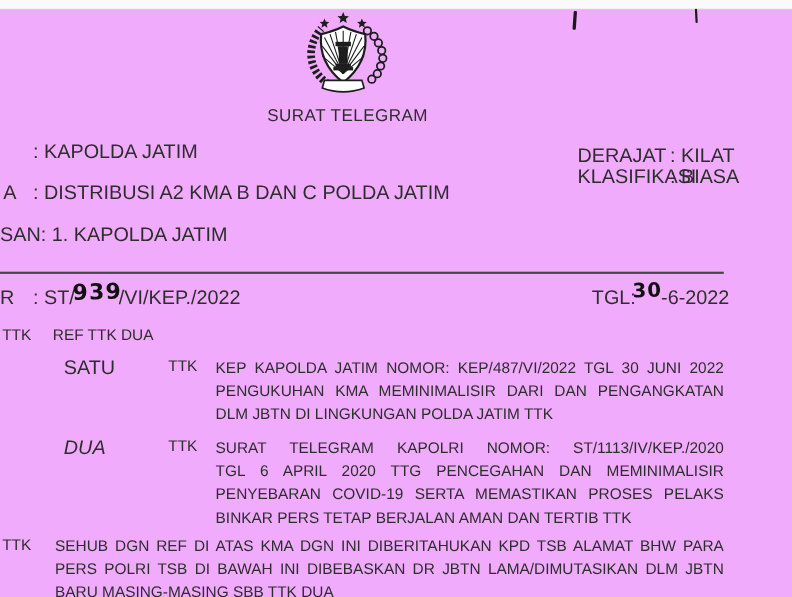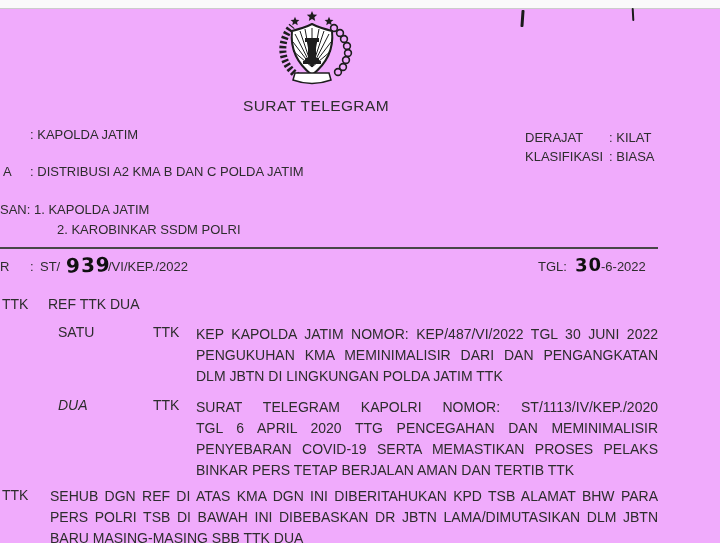--- a/index.html
+++ b/index.html
@@ -2,39 +2,39 @@
 <html><head>
 <meta charset="utf-8">
 <style>
   html,body{margin:0;padding:0;background:#e8e8e8;}
   .page{
     position:relative;width:720px;height:543px;background:#f0abfc;
     font-family:"Liberation Sans",sans-serif;color:#2d2d2d;overflow:hidden;
     margin:0 auto;
   }
   .t{position:absolute;white-space:nowrap;line-height:1.15;}
-  .fs15{font-size:13px;}
+  .fs15{font-size:18px;}
   .fs14{font-size:14px;}
   .top-band{position:absolute;left:0;top:0;width:720px;height:8px;background:#fafafa;border-bottom:1px solid #cccccc;}
   .tick{position:absolute;background:#1a1a1a;border-radius:1px;}
   .tick1{left:521px;top:10px;width:3px;height:17px;transform:rotate(4deg);}
   .tick2{left:632px;top:8px;width:2px;height:13px;transform:rotate(-3deg);}
   .emblem{position:absolute;left:266px;top:10px;width:92px;height:76px;}
   .title{position:absolute;left:0;top:97px;width:632px;text-align:center;
          font-size:15.5px;letter-spacing:0.4px;white-space:nowrap;}
   .rule{position:absolute;left:0;top:247px;width:658px;height:2px;background:#474747;}
   .rlabel{display:inline-block;width:84px;}
   .hand{font-family:"DejaVu Sans",sans-serif;font-weight:700;color:#101010;letter-spacing:1px;}
   .hand-num{font-size:20px;transform:rotate(-2deg);display:inline-block;}
   .hand-day{font-size:18px;transform:rotate(-2deg);display:inline-block;}
   .lines{position:absolute;}
   .lines .ln{height:21px;line-height:21px;font-size:14px;overflow:hidden;}
   .ln.j{text-align:justify;text-align-last:justify;white-space:normal;word-spacing:1px;}
   .ln.n{white-space:nowrap;}
-  .item-label{position:absolute;left:58px;font-size:14px;white-space:nowrap;}
+  .item-label{position:absolute;left:58px;font-size:18px;white-space:nowrap;}
   .item-ttk{position:absolute;left:153px;font-size:14px;white-space:nowrap;}
 </style>
 </head>
 <body>
 
 <div class="page">
 
   <div class="top-band"></div>
   <div class="tick tick1"></div>
   <div class="tick tick2"></div>
@@ -88,23 +88,20 @@
 
   <div class="t fs15" style="left:30px;top:128px;">
     <span>:</span>&nbsp;<span>KAPOLDA JATIM</span>
   </div>
   <div class="t fs15" style="left:3px;top:165px;">
     <span style="display:inline-block;width:27px;">A</span><span>:</span>&nbsp;<span>DISTRIBUSI A2 KMA B DAN C POLDA JATIM</span>
   </div>
   <div class="t fs15" style="left:0px;top:203px;">
     <span>SAN</span><span>:</span>&nbsp;<span>1. KAPOLDA JATIM</span>
   </div>
-  <div class="t fs15" style="left:57px;top:223px;">
-    <span>2. KAROBINKAR SSDM POLRI</span>
-  </div>
 
   <div class="t fs15" style="left:525px;top:131px;">
     <span class="rlabel">DERAJAT</span><span>:</span>&nbsp;<span>KILAT</span>
   </div>
   <div class="t fs15" style="left:525px;top:150px;">
     <span class="rlabel">KLASIFIKASI</span><span>:</span>&nbsp;<span>BIASA</span>
   </div>
 
   <div class="rule"></div>
 

